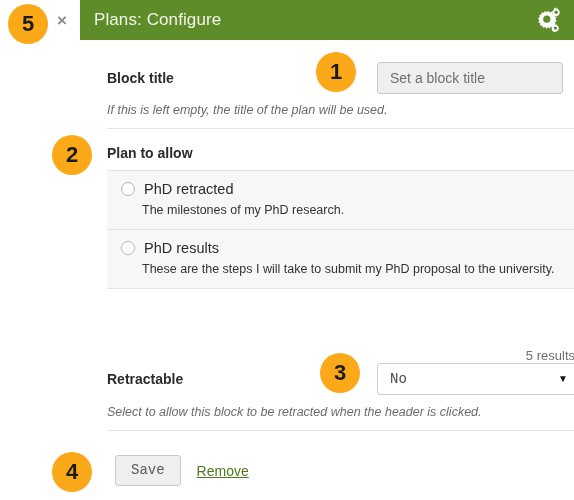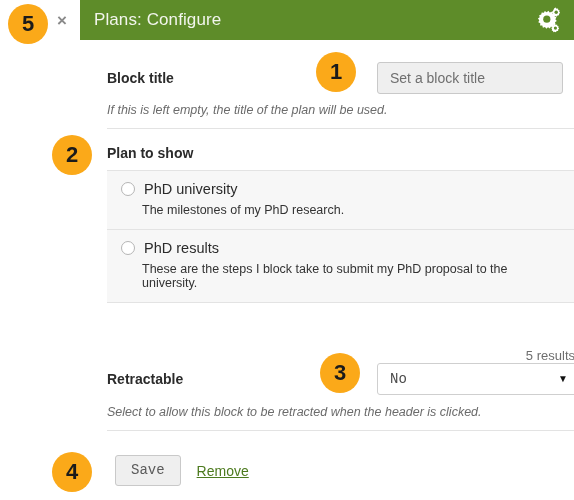--- a/index.html
+++ b/index.html
@@ -302,37 +302,37 @@
     <span class="field-label">Block title</span>
     <input class="text-input" type="text" placeholder="Set a block title" style="">
   </div>
   <div class="row block-help">
     <span class="help-text">If this is left empty, the title of the plan will be used.</span>
   </div>
 
   <div class="divider" style="top:88px;"></div>
 
   <div class="row plan-label-row">
-    <span class="field-label">Plan to show</span>
+    <span class="field-label">Plan to allow</span>
   </div>
 
   <div class="plan-list">
     <div class="plan-item">
       <div class="plan-item-head">
         <span class="radio"></span>
-        <span class="plan-title">PhD university</span>
+        <span class="plan-title">PhD retracted</span>
       </div>
       <div class="plan-desc">The milestones of my PhD research.</div>
     </div>
     <div class="plan-item">
       <div class="plan-item-head">
         <span class="radio"></span>
         <span class="plan-title">PhD results</span>
       </div>
-      <div class="plan-desc">These are the steps I block take to submit my PhD proposal to the university.</div>
+      <div class="plan-desc">These are the steps I will take to submit my PhD proposal to the university.</div>
     </div>
   </div>
 
   <div class="results-count">5 results</div>
 
   <div class="row retract-row">
     <span class="field-label">Retractable</span>
     <div class="select-wrap">
       <div class="select-box">
         <span class="select-value">No</span>

